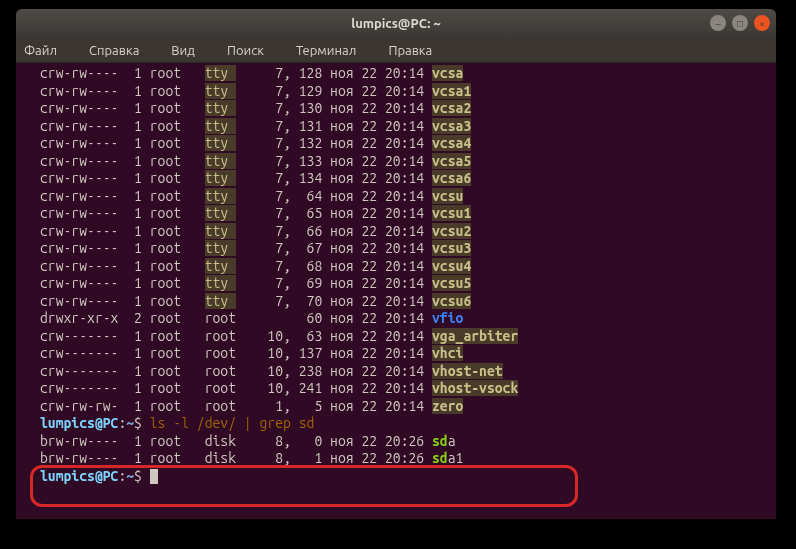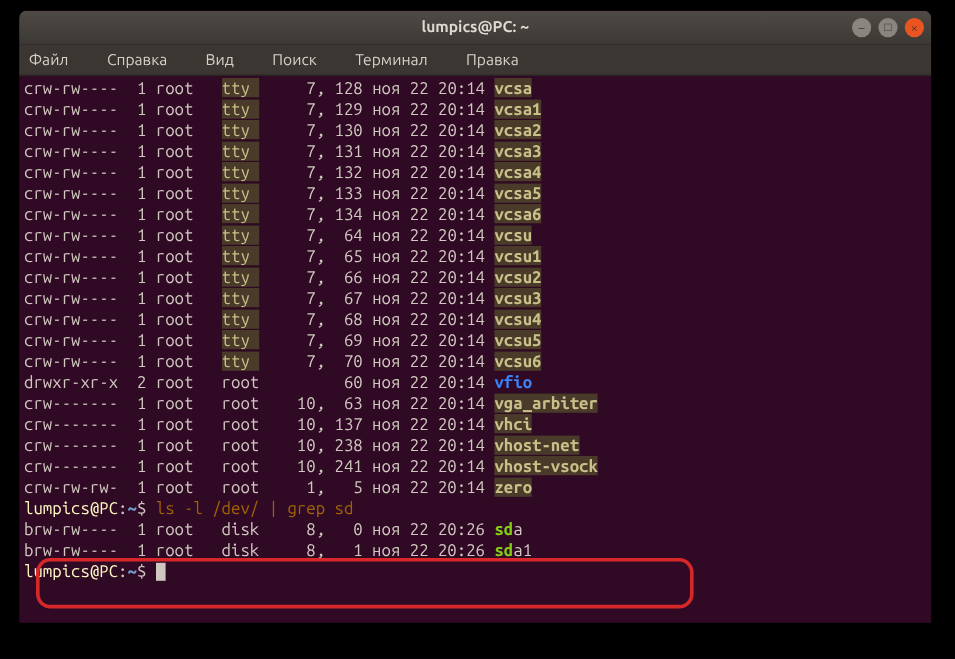--- a/index.html
+++ b/index.html
@@ -69,27 +69,27 @@
     border-bottom: 1px solid #2a2623;
   }
   .menubar span { cursor: default; }
   .terminal {
     padding: 2px 4px;
     color: #d0c7c0;
     line-height: 17.5px;
     white-space: pre;
     font-size: 14px;
   }
-  .row { display: block; }
+  .row { display: block; margin-left: 20px; }
   .perm { color: #d0c7c0; }
   .grp  { color: #c9c089; background: #4a3a2a; }
   .dev-vfio { color: #3b82f6; font-weight: bold; }
   .dev-name { color: #c9c089; background: #4a3a2a; font-weight: bold; }
   .match { color: #84cc16; font-weight: bold; }
-  .prompt-user { color: #fef9c3; font-weight: normal; }
+  .prompt-user { color: #7dd3fc; font-weight: bold; }
   .prompt-path { color: #729fcf; font-weight: bold; }
   .prompt-cmd  { color: #a16207; }
   .highlight-box {
     position: absolute;
     border: 3px solid #d62828;
     border-radius: 12px;
     left: 14px;
     top: 456px;
     width: 548px;
     height: 42px;

